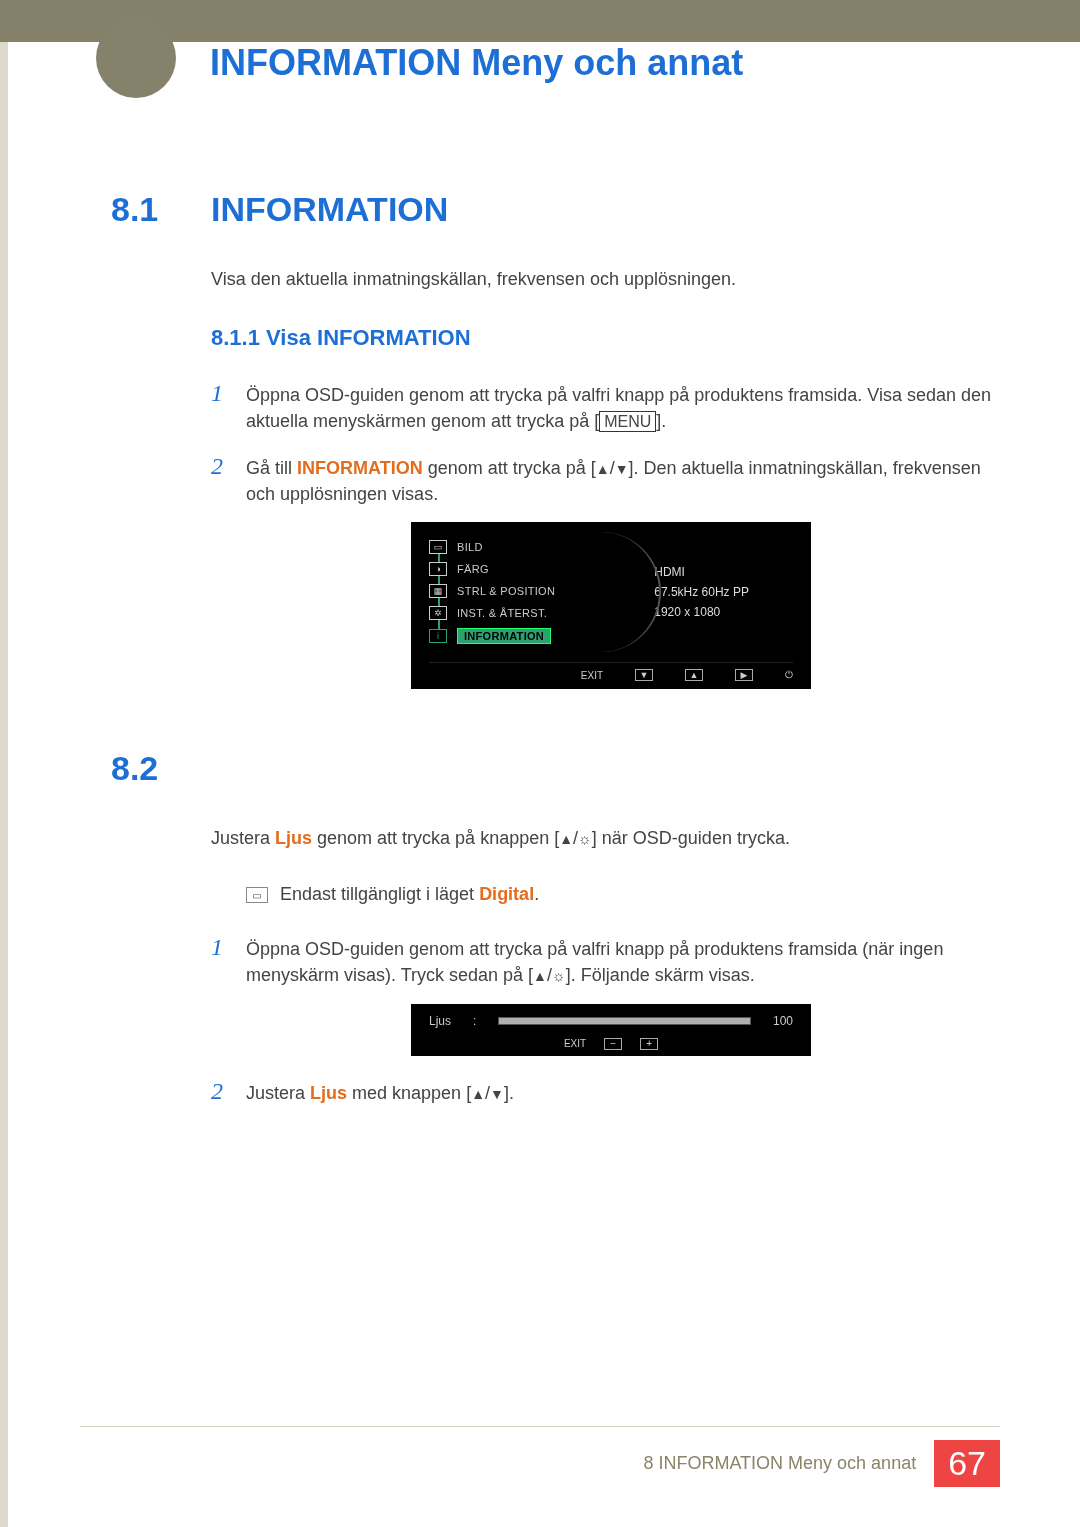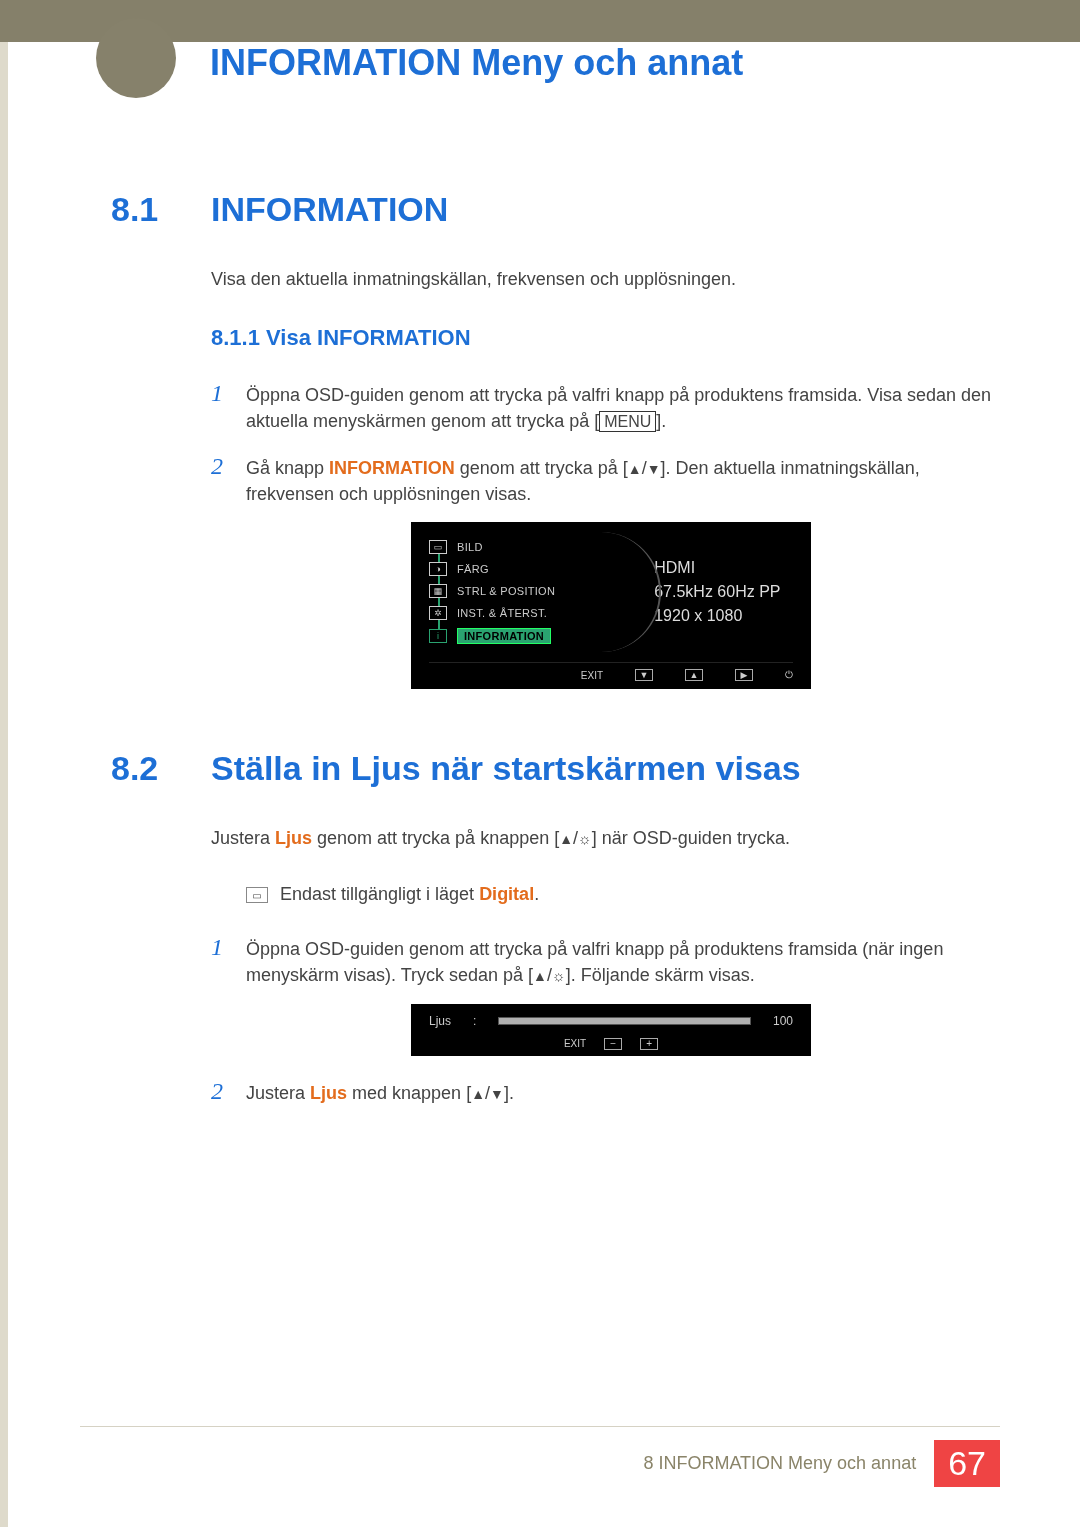--- a/index.html
+++ b/index.html
@@ -121,21 +121,21 @@
   }
   .osd-item-label { font-size: 11px; letter-spacing: 0.3px; }
   .osd-item.sel .osd-item-label {
     background: #2aa370; color:#000; padding: 1px 6px;
     border: 1px solid #2f6; font-weight:bold;
   }
   .osd-item.sel .osd-icon { border-color:#2aa370; color:#2aa370; }
   .osd-right {
     width: 42%;
     display:flex; flex-direction:column; justify-content:center;
-    gap: 6px; font-size: 16px; color:#ddd; padding-left: 8px;
+    gap: 6px; font-size: 12px; color:#ddd; padding-left: 8px;
   }
   .osd-curve {
     position:absolute; left:180px; top:10px; width:70px; height:120px;
     border-right:2px solid #555; border-radius: 0 60px 60px 0;
   }
   .osd-footer {
     display:flex; justify-content:flex-end; align-items:center;
     gap: 32px; font-size:10px; margin-top:14px; color:#ccc;
     border-top:1px solid #222; padding-top:6px;
   }
@@ -213,21 +213,21 @@
   <div class="step-row">
     <div class="step-num">1</div>
     <div>
       <span>Öppna OSD-guiden genom att trycka på valfri knapp på produktens framsida. Visa sedan den aktuella menyskärmen genom att trycka på [</span><span class="menu-label">MENU</span><span>].</span>
     </div>
   </div>
 
   <div class="step-row">
     <div class="step-num">2</div>
     <div>
-      <span>Gå knapp </span><span class="highlight-orange">INFORMATION</span><span> genom att trycka på [</span><span class="btn-bracket"><span class="tri-up">▲</span>/<span class="tri-dn">▼</span></span><span>]. Den aktuella inmatningskällan, frekvensen och upplösningen visas.</span>
+      <span>Gå till </span><span class="highlight-orange">INFORMATION</span><span> genom att trycka på [</span><span class="btn-bracket"><span class="tri-up">▲</span>/<span class="tri-dn">▼</span></span><span>]. Den aktuella inmatningskällan, frekvensen och upplösningen visas.</span>
     </div>
   </div>
 
   <div class="osd1">
     <div class="osd-body">
       <div class="osd-left">
         <div class="osd-vline"></div>
         <div class="osd-item">
           <span class="osd-icon">▭</span>
           <span class="osd-item-label">BILD</span>
@@ -260,21 +260,20 @@
       <span>EXIT</span>
       <span class="fbtn">▼</span>
       <span class="fbtn">▲</span>
       <span class="fbtn">▶</span>
       <span>⏻</span>
     </div>
   </div>
 
   <div class="section-row">
     <div class="section-num">8.2</div>
-    <div class="section-title">Ställa in Ljus när startskärmen visas</div>
   </div>
 
   <div class="body-text">
     <span>Justera </span><span class="highlight-orange">Ljus</span><span> genom att trycka på knappen [</span><span class="btn-bracket"><span class="tri-up">▲</span>/<span class="gear">☼</span></span><span>] när OSD-guiden trycka.</span>
   </div>
 
   <div class="note-row">
     <div class="note-icon">▭</div>
     <div>
       <span>Endast tillgängligt i läget </span><span class="highlight-orange">Digital</span><span>.</span>

